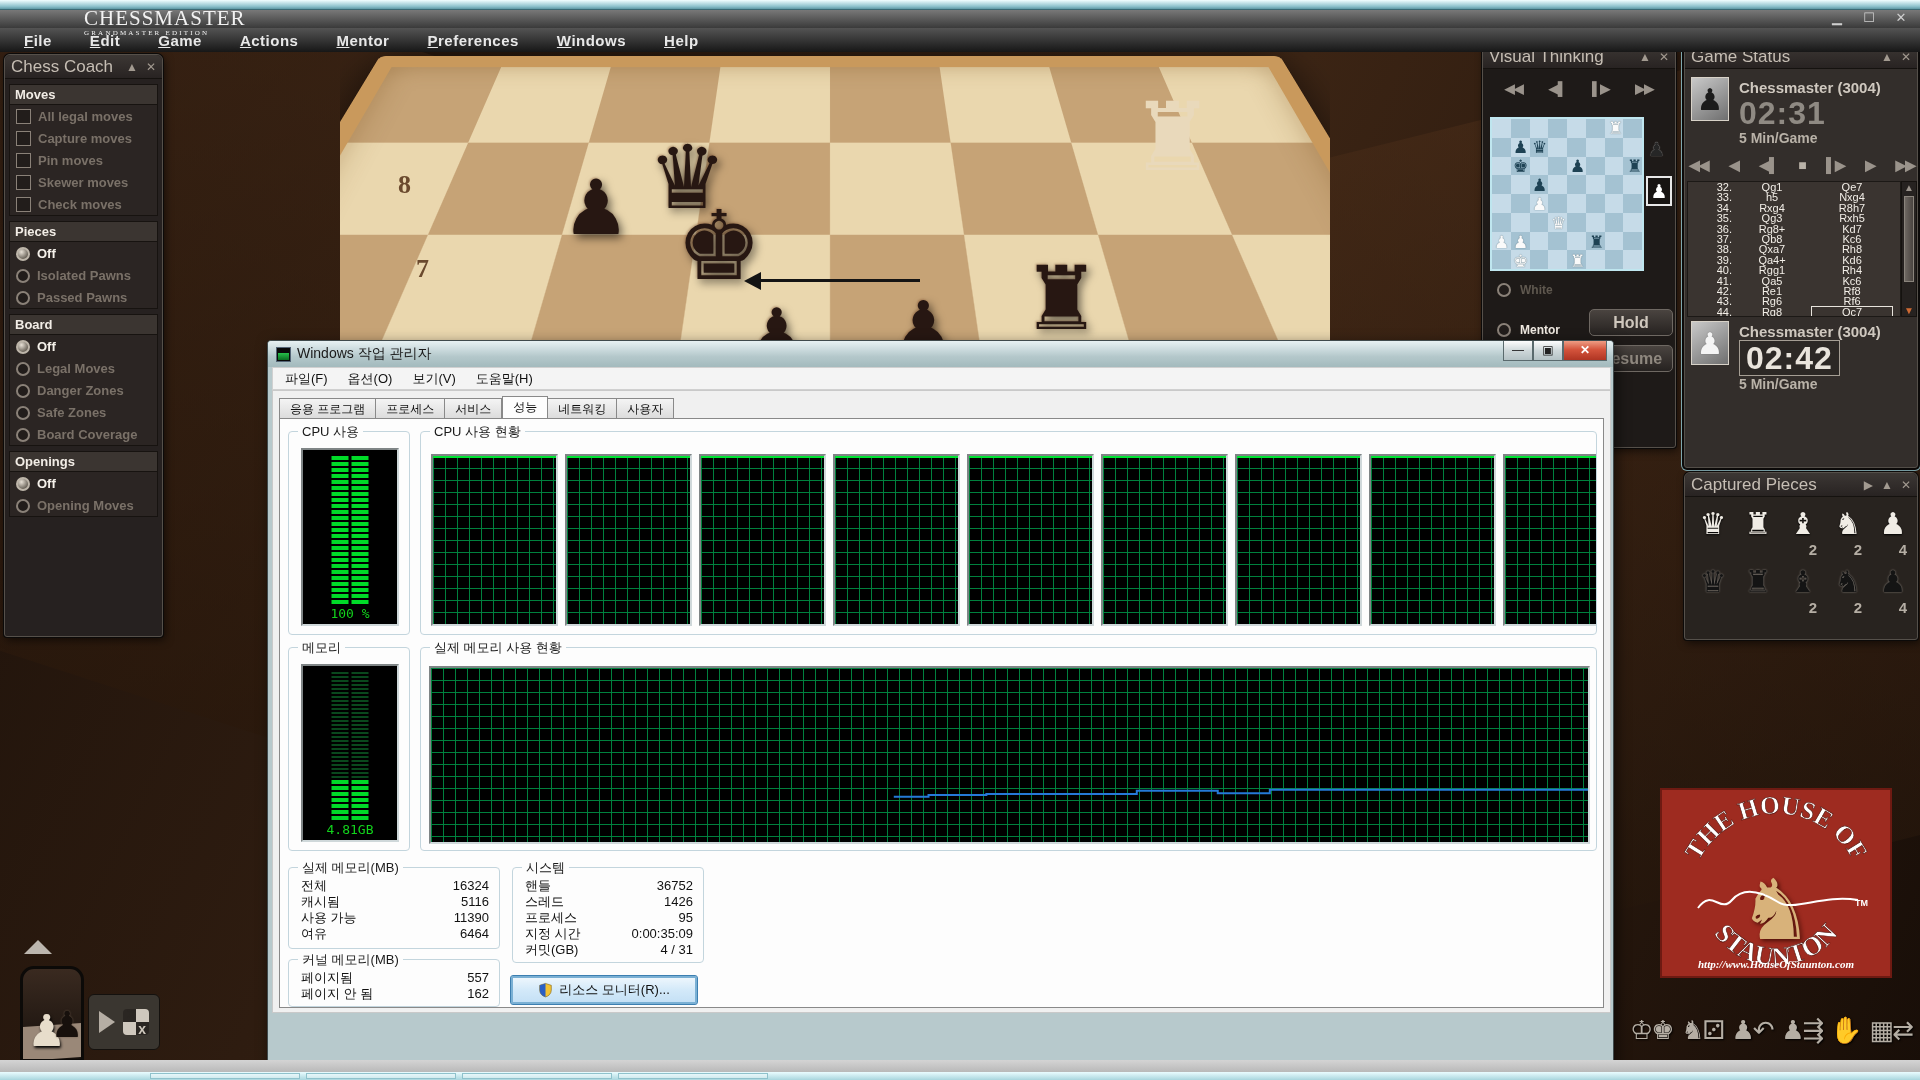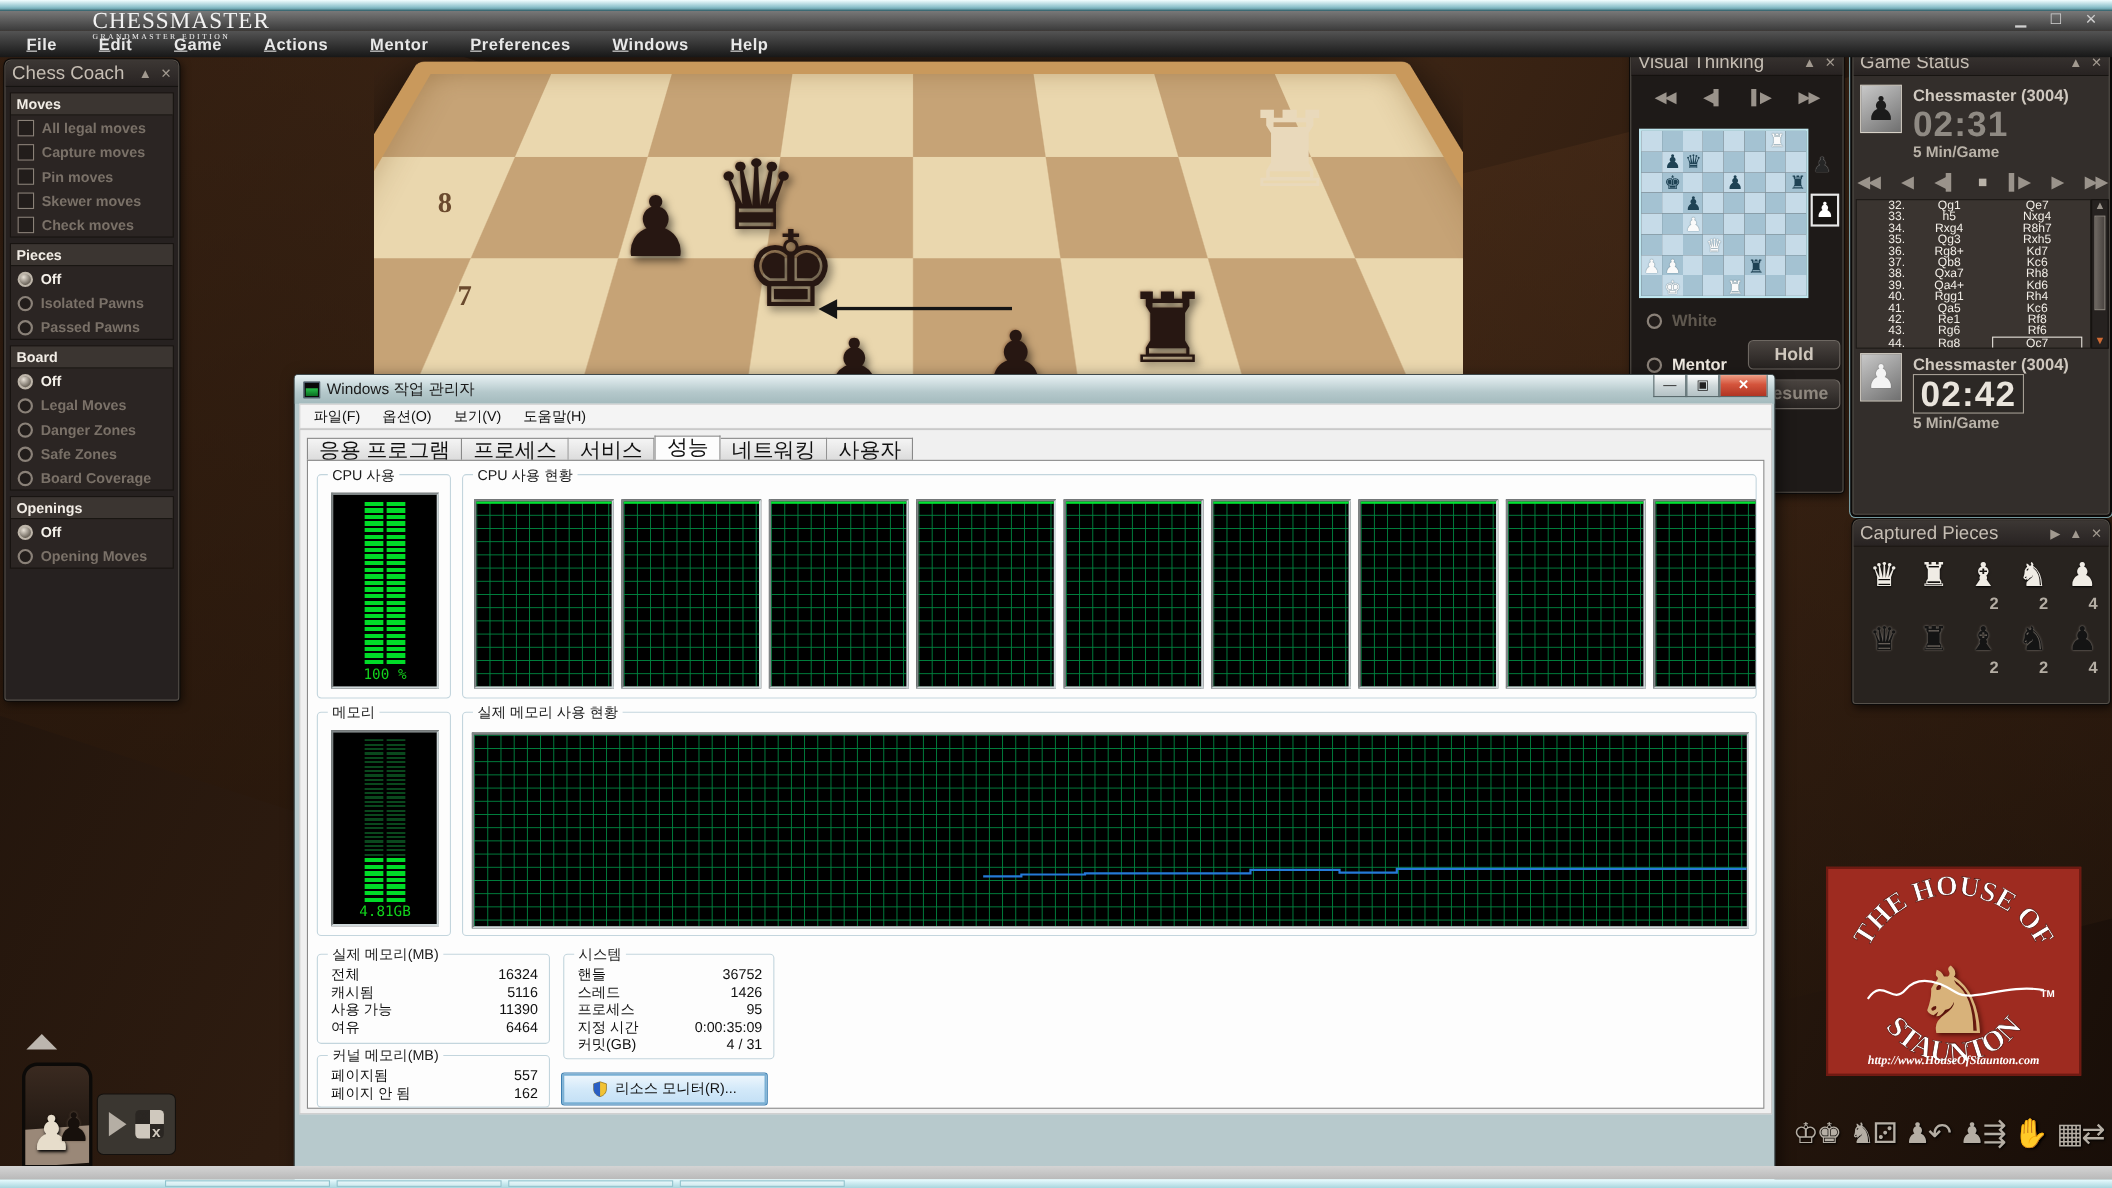--- a/index.html
+++ b/index.html
@@ -52,21 +52,21 @@
   #vt { left:1482px; top:44px; width:194px; height:404px; background:#1e1a18; }
   #vt-controls { display:flex; justify-content:center; gap:26px; margin-top:12px; color:#9a938b; font-size:13px; font-weight:bold; letter-spacing:-1px; }
   #vt-board { position:absolute; left:7px; top:72px; width:154px; height:154px; border:2px solid #bfe6ef; display:grid; grid-template-columns:repeat(8,1fr); grid-template-rows:repeat(8,1fr); }
   .vt-sq { width:100%; height:100%; }
   .vt-piece { position:absolute; width:19px; height:19px; font-size:17px; line-height:19px; text-align:center; pointer-events:none; }
   .vt-piece.w { color:#fafafa; text-shadow:0 0 1px #2a4a58; }
   .vt-piece.d { color:#1e4254; }
   #vt-side-dark { position:absolute; left:165px; top:93px; font-size:19px; color:#262626; text-shadow:0 0 1px #cfcfcf; }
   #vt-side-white { position:absolute; left:163px; top:131px; width:26px; height:30px; border:2px solid #e8e8e8; background:#171412; color:#fff; font-size:19px; text-align:center; line-height:28px; }
   .vt-radio-row { position:absolute; left:14px; display:flex; gap:9px; align-items:center; }
-  .vt-radio-row .lbl { font-size:15px; font-weight:bold; color:#5f584f; }
+  .vt-radio-row .lbl { font-size:12px; font-weight:bold; color:#5f584f; }
   .vt-radio-row.sel .lbl { color:#efe9e1; }
   #vt-r1 { top:238px; } #vt-r2 { top:278px; }
   .vt-btn { position:absolute; left:106px; width:84px; height:27px; border-radius:5px; border:1px solid #6e6862;
     background:linear-gradient(#4a4440,#262220); color:#cfc7bd; font-size:16px; font-weight:bold; text-align:center; line-height:25px; }
   #vt-hold { top:264px; } #vt-resume { top:300px; color:#8f887f; }
 
   
   #gs { left:1684px; top:44px; width:234px; height:424px; background:#332e2b; box-shadow:0 0 0 2px #0c0a09, 0 0 0 3px #7fa7ad; }
   .gs-player { position:absolute; left:6px; display:flex; }
   .gs-picon { width:38px; height:44px; border:1px solid #d8d2c8; background:linear-gradient(145deg,#c9c9c9,#6f6f6f); font-size:30px; line-height:44px; text-align:center; }
@@ -133,21 +133,21 @@
   #tm-appicon::after { content:""; position:absolute; left:1px; right:1px; bottom:1px; height:7px; background:linear-gradient(#27c04a,#0a6d22); }
   #tm-btns { position:absolute; right:6px; top:0px; display:flex; }
   .tm-btn { width:30px; height:20px; border:1px solid #5a6a6d; border-top:none; text-align:center; line-height:18px; font-size:12px; color:#222;
     background:linear-gradient(#fdfdfd,#cfd8da 50%,#b4c2c5); }
   .tm-btn.close { width:44px; background:linear-gradient(#f0a08c,#d85a42 50%,#b83односa?); }
   .tm-btn.close { background:linear-gradient(#ee9d84,#d4543c 45%,#b03523); color:#fff; font-weight:bold; }
   #tm-menubar { position:absolute; left:4px; top:26px; width:1339px; height:23px; background:#f4f4f4; border:1px solid #d0d0d0; display:flex; align-items:center; gap:4px; padding-left:4px; }
   .tm-menu-item { font-size:13px; color:#111; padding:2px 8px; }
   #tm-body { position:absolute; left:4px; top:49px; width:1339px; height:623px; background:#f0f0f0; border:1px solid #c9c9c9; }
   #tm-tabs { position:absolute; left:6px; top:4px; display:flex; align-items:flex-end; }
-  .tm-tab { height:21px; padding:0 10px; font-size:19px; color:#111; line-height:21px;
+  .tm-tab { height:21px; padding:0 10px; font-size:12px; color:#111; line-height:21px;
     background:linear-gradient(#f4f4f4,#dcdcdc); border:1px solid #898989; border-left:none; }
   .tm-tab:first-child { border-left:1px solid #898989; }
   .tm-tab.active { height:24px; background:#fdfdfd; border-bottom:1px solid #fdfdfd; font-weight:normal; position:relative; top:1px; border-left:1px solid #898989; }
   #tm-page { position:absolute; left:6px; top:27px; width:1325px; height:590px; background:#fdfdfd; border:1px solid #898989; }
   .grp { position:absolute; border:1px solid #c3d5dd; border-radius:4px; }
   .grp-lbl { position:absolute; top:-9px; left:9px; background:#fdfdfd; padding:0 4px; font-size:13px; color:#1a1a1a; }
   #grp-cpu { left:8px; top:12px; width:122px; height:204px; }
   #grp-cpuh { left:140px; top:12px; width:1177px; height:204px; }
   #grp-mem { left:8px; top:228px; width:122px; height:204px; }
   #grp-memh { left:140px; top:228px; width:1177px; height:204px; }

